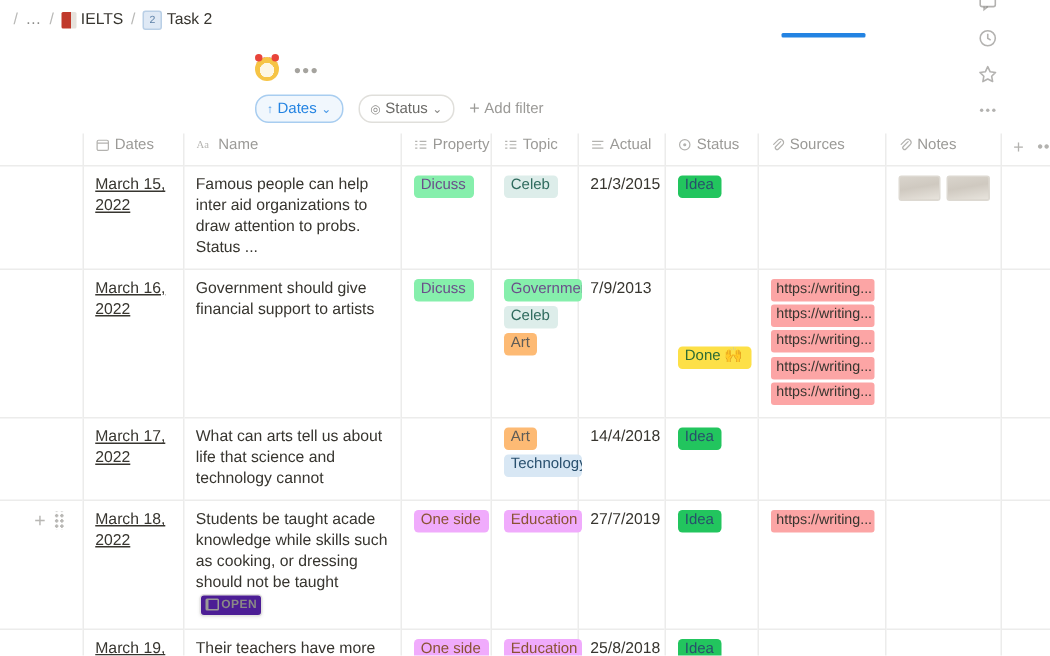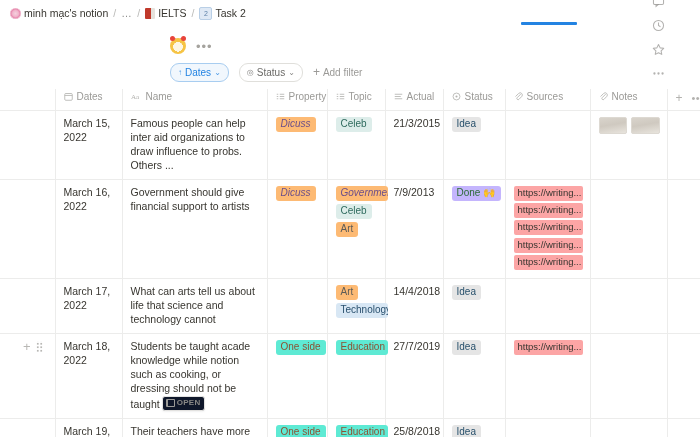--- a/index.html
+++ b/index.html
@@ -227,44 +227,44 @@
   col.c-dates  { width: 67px; }
   col.c-name   { width: 145px; }
   col.c-prop   { width: 60px; }
   col.c-topic  { width: 58px; }
   col.c-actual { width: 58px; }
   col.c-status { width: 62px; }
   col.c-src    { width: 85px; }
   col.c-notes  { width: 77px; }
   col.c-plus   { width: 33px; }
 
-  td.datecell { color: #37352f; line-height: 1.33; }
+  td.datecell { color: #37352f; line-height: 1.33; text-decoration: underline; }
   td.namecell { color: #37352f; line-height: 1.33; position: relative; }
   td.actualcell { color: #37352f; }
 
   .tag {
     display: inline-block;
     border-radius: 3px;
     padding: 1px 5px 2px 5px;
     font-size: 10px;
     line-height: 1.2;
     margin: 0 3px 3px 0;
     max-width: 100%;
     overflow: hidden;
     white-space: nowrap;
     text-overflow: clip;
     vertical-align: top;
   }
-  .tag.purple { background: #fdba74; color: #6b4f8a; font-style: italic; }
+  .tag.purple { background: #86efac; color: #6b4f8a; }
   .tag.green  { background: #ddedea; color: #2f6b5e; }
   .tag.gray   { background: #fdba74; color: #5e5c57; }
   .tag.blue   { background: #d8e7f4; color: #29506e; }
-  .tag.orange { background: #5eead4; color: #8a5233; }
-  .tag.statusblue { background: #e5e5e5; color: #28506b; }
-  .tag.statusgreen { background: #c4b5fd; color: #2b6b35; }
+  .tag.orange { background: #f0abfc; color: #8a5233; }
+  .tag.statusblue { background: #22c55e; color: #28506b; }
+  .tag.statusgreen { background: #fde047; color: #2b6b35; margin-top: 45px; }
 
   .srclink {
     display: block;
     background: #fca5a5;
     color: #37352f;
     border-radius: 2px;
     font-size: 9.5px;
     line-height: 1.35;
     padding: 1px 4px;
     margin-bottom: 2.5px;
@@ -299,21 +299,21 @@
     cursor: grab;
     background-image: radial-gradient(#b8b7b4 38%, transparent 40%);
     background-size: 3.5px 3.5px;
     background-position: 0 1px;
   }
   .openbtn {
     display: inline-flex;
     align-items: center;
     gap: 2px;
     border: 1px solid #e3e2e0;
-    background: #0f172a;
+    background: #4c1d95;
     border-radius: 3px;
     color: #8a8986;
     font-size: 8px;
     font-weight: bold;
     letter-spacing: .3px;
     padding: 1px 3px;
     margin-left: 2px;
     vertical-align: 1px;
     cursor: pointer;
     box-shadow: 0 1px 2px rgba(15,15,15,.06);
@@ -335,24 +335,20 @@
     font-size: 11px;
     letter-spacing: .5px;
     cursor: pointer;
   }
 </style>
 </head>
 <body>
 
 <div class="topbar">
   <div class="crumbs">
-    <div class="crumb">
-      <span class="flower"></span>
-      <span>minh mạc's notion</span>
-    </div>
     <span class="crumb-sep">/</span>
     <div class="crumb dots-crumb">
       <span>…</span>
     </div>
     <span class="crumb-sep">/</span>
     <div class="crumb">
       <span class="book"></span>
       <span>IELTS</span>
     </div>
     <span class="crumb-sep">/</span>
@@ -528,21 +524,21 @@
             <span class="addcol">+</span>
             <span class="hdots">•••</span>
           </span>
         </th>
       </tr>
     </thead>
     <tbody>
         <tr>
           <td class="gutter"></td>
           <td class="datecell">March 15, 2022</td>
-          <td class="namecell"><span>Famous people can help inter aid organizations to draw influence to probs. Others ...</span></td>
+          <td class="namecell"><span>Famous people can help inter aid organizations to draw attention to probs. Status ...</span></td>
           <td><span class="tag purple">Dicuss</span><br></td>
           <td><span class="tag green">Celeb</span><br></td>
           <td class="actualcell">21/3/2015</td>
           <td><span class="tag statusblue">Idea</span></td>
           <td></td>
           <td>
             <div class="thumbs">
               <span class="thumb"></span>
               <span class="thumb"></span>
             </div>
@@ -580,21 +576,21 @@
           <td class="endcol"></td>
         </tr>
         <tr>
           <td class="gutter">
             <div class="rowtools">
               <span class="plusbtn">+</span>
               <span class="grip"></span>
             </div>
           </td>
           <td class="datecell">March 18, 2022</td>
-          <td class="namecell"><span>Students be taught acade knowledge while notion such as cooking, or dressing should not be taught</span><span class="openbtn">
+          <td class="namecell"><span>Students be taught acade knowledge while skills such as cooking, or dressing should not be taught</span><span class="openbtn">
               <span class="oico"></span>
               <span>OPEN</span>
             </span></td>
           <td><span class="tag orange">One side</span><br></td>
           <td><span class="tag orange">Education</span><br></td>
           <td class="actualcell">27/7/2019</td>
           <td><span class="tag statusblue">Idea</span></td>
           <td>
             <span class="srclink">https://writing...</span>
           </td>

